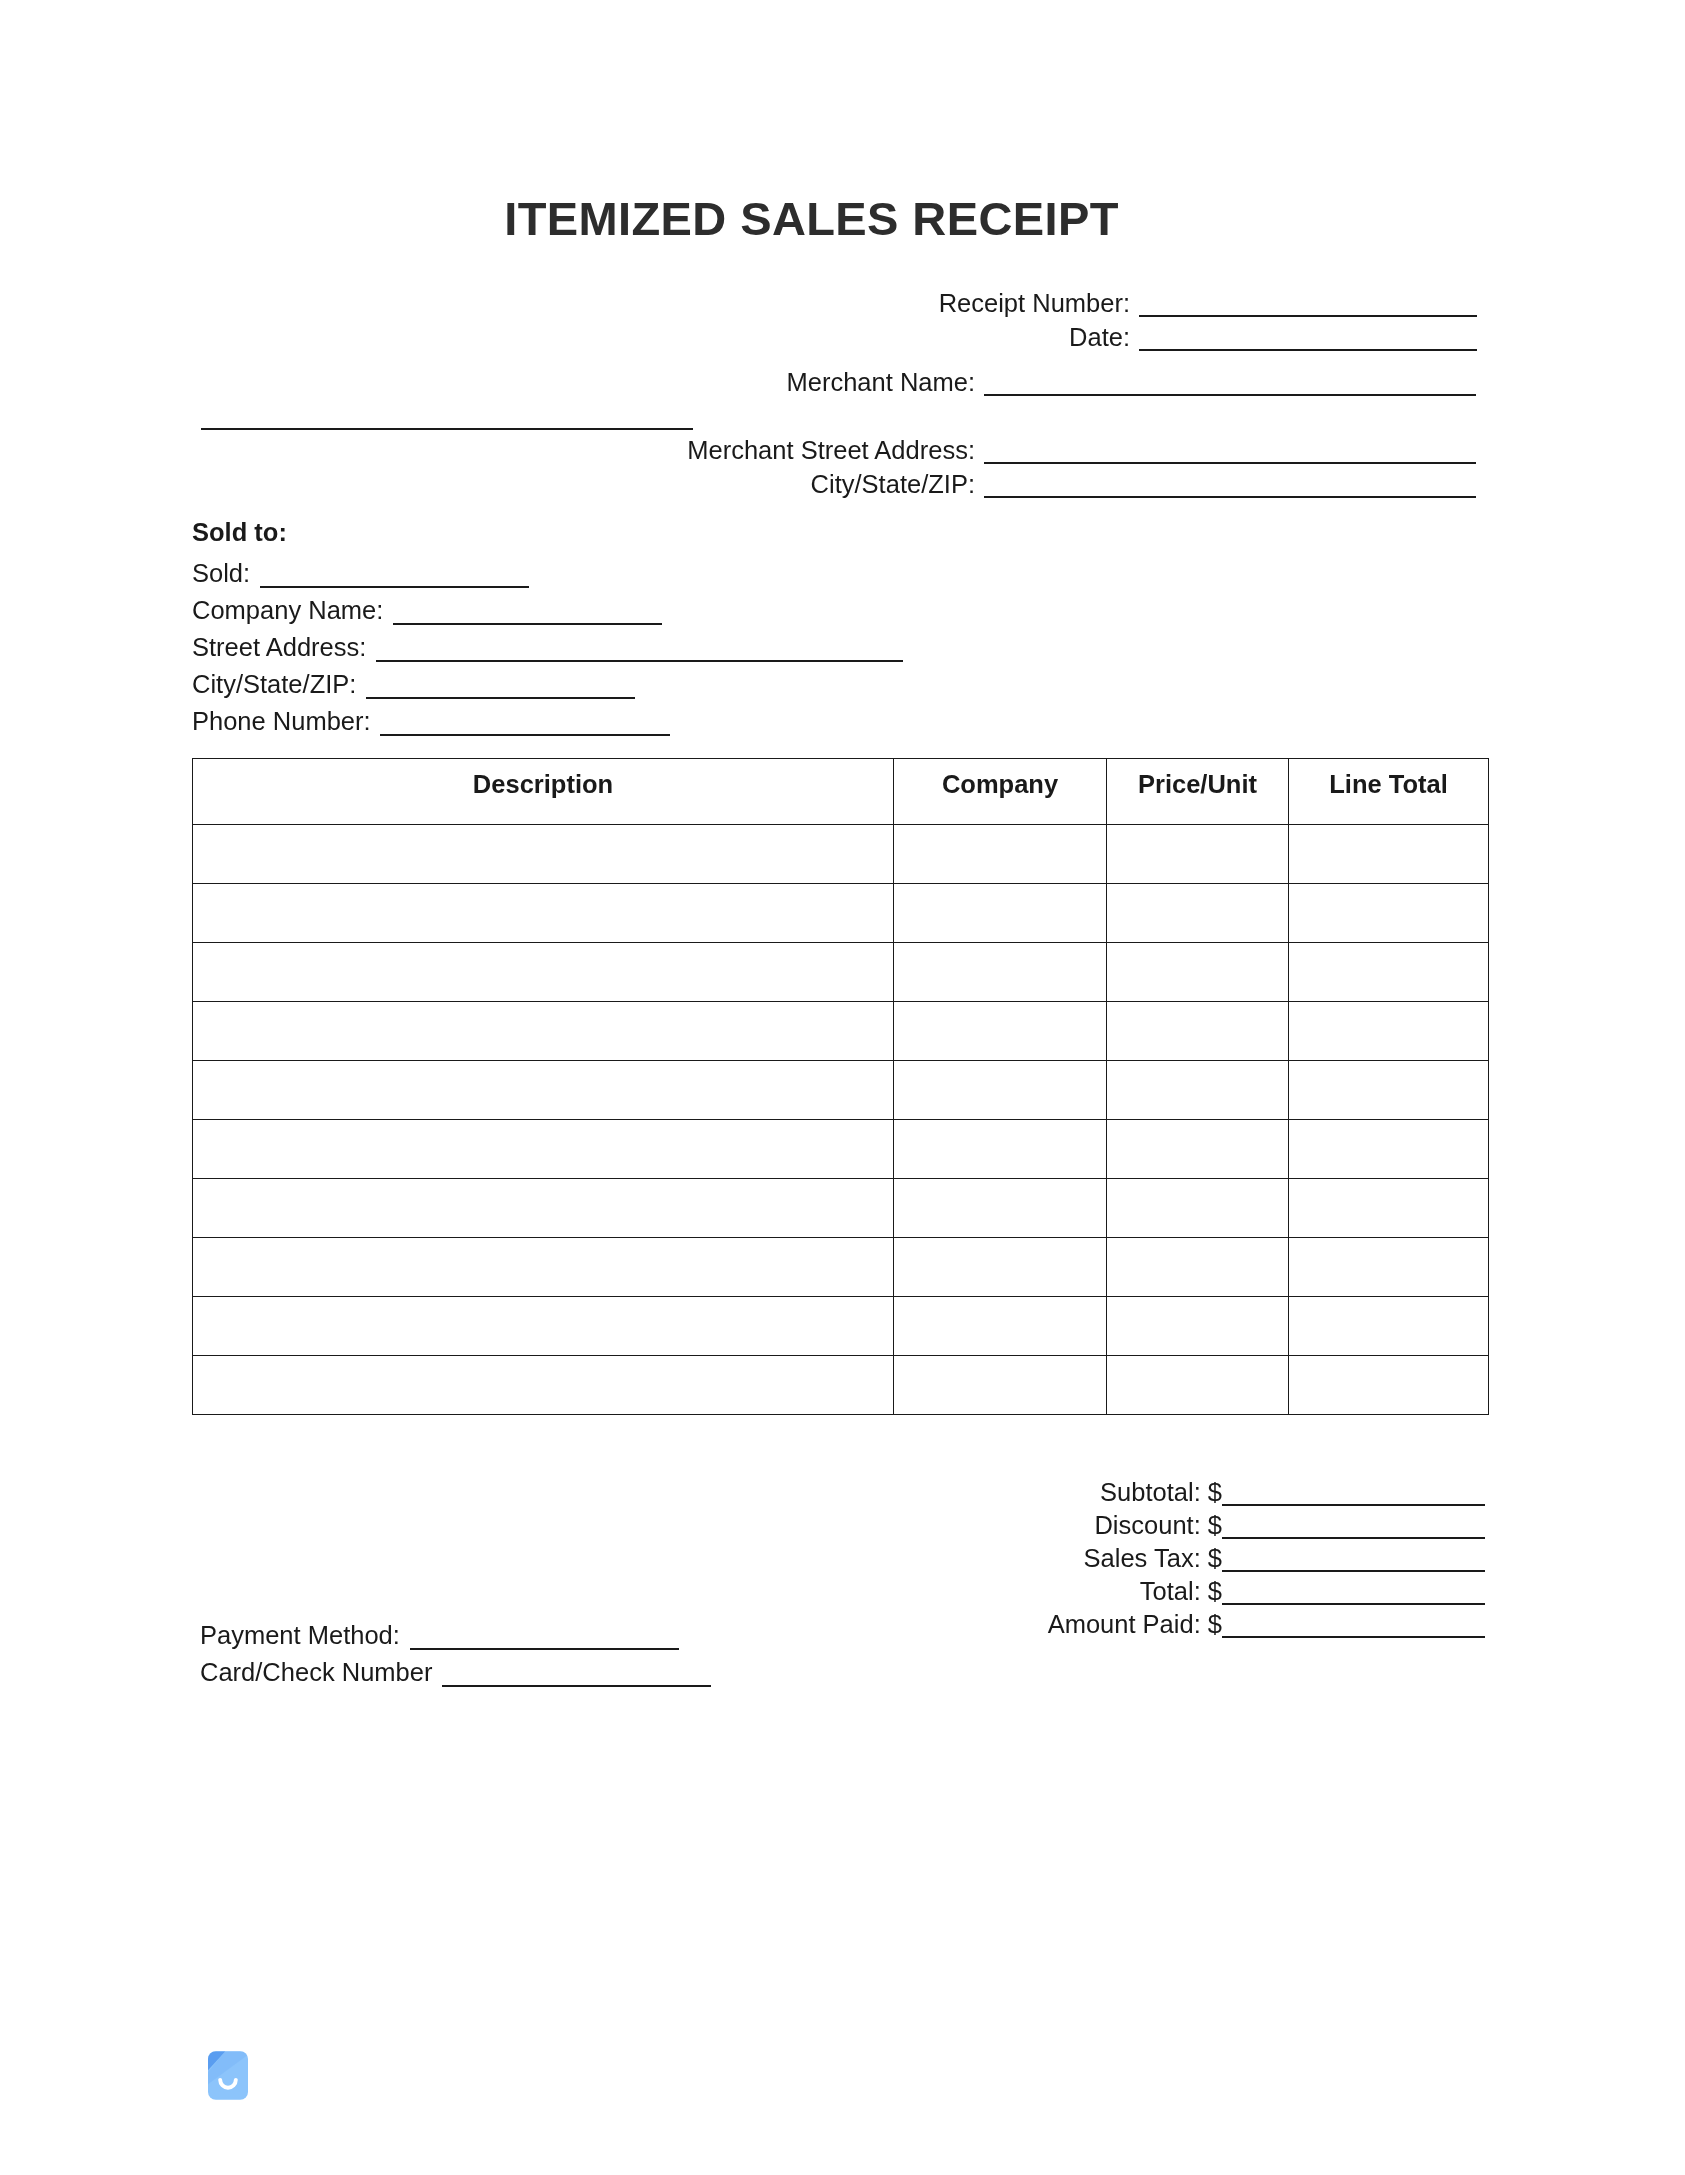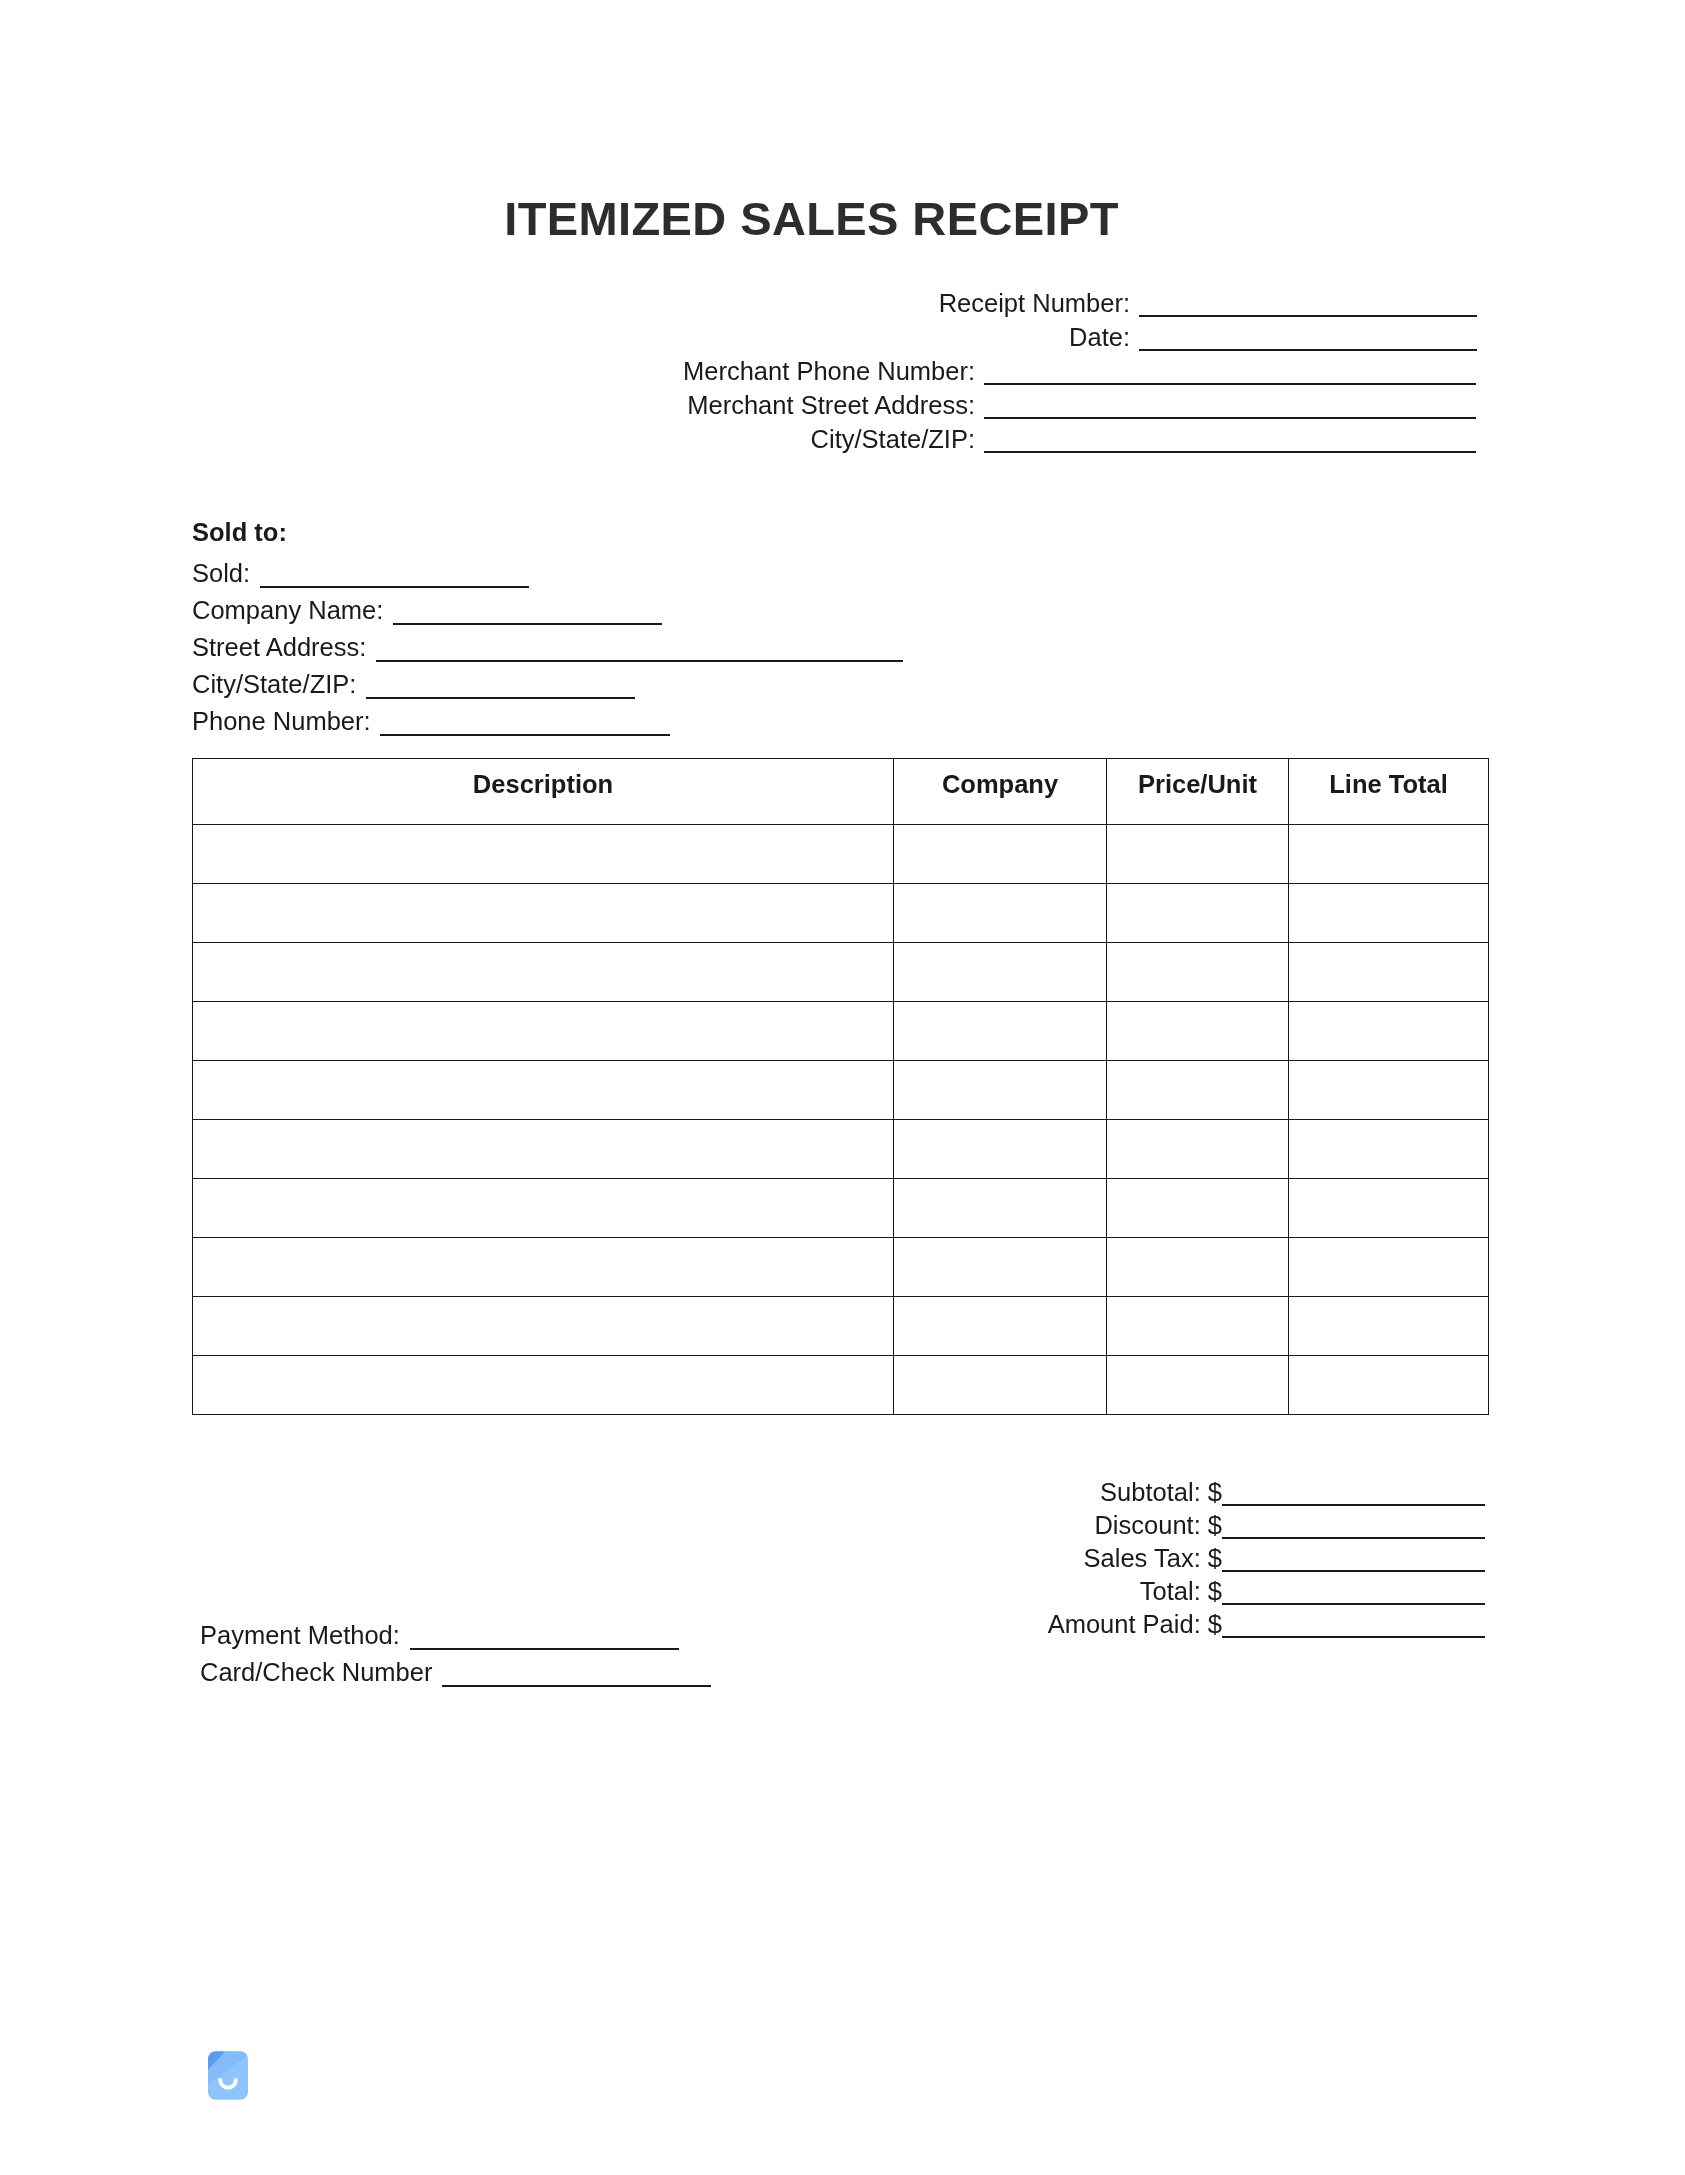--- a/index.html
+++ b/index.html
@@ -209,23 +209,26 @@
     <div class="mrow r1">
       <span class="lbl">Receipt Number:</span>
       <span class="rule"></span>
     </div>
 
     <div class="mrow r1">
       <span class="lbl">Date:</span>
       <span class="rule"></span>
     </div>
 
+    <div class="mrow r2" style="margin-top:10.5px;">
+      <span class="lbl">Merchant Name:</span>
+      <span class="rule"></span>
+    </div>
 
     <div class="mrow r2">
-      <span class="lbl">Merchant Phone Number:</span>
       <span class="rule"></span>
     </div>
 
     <div class="mrow r2">
       <span class="lbl">Merchant Street Address:</span>
       <span class="rule"></span>
     </div>
 
     <div class="mrow r2">
       <span class="lbl">City/State/ZIP:</span>

